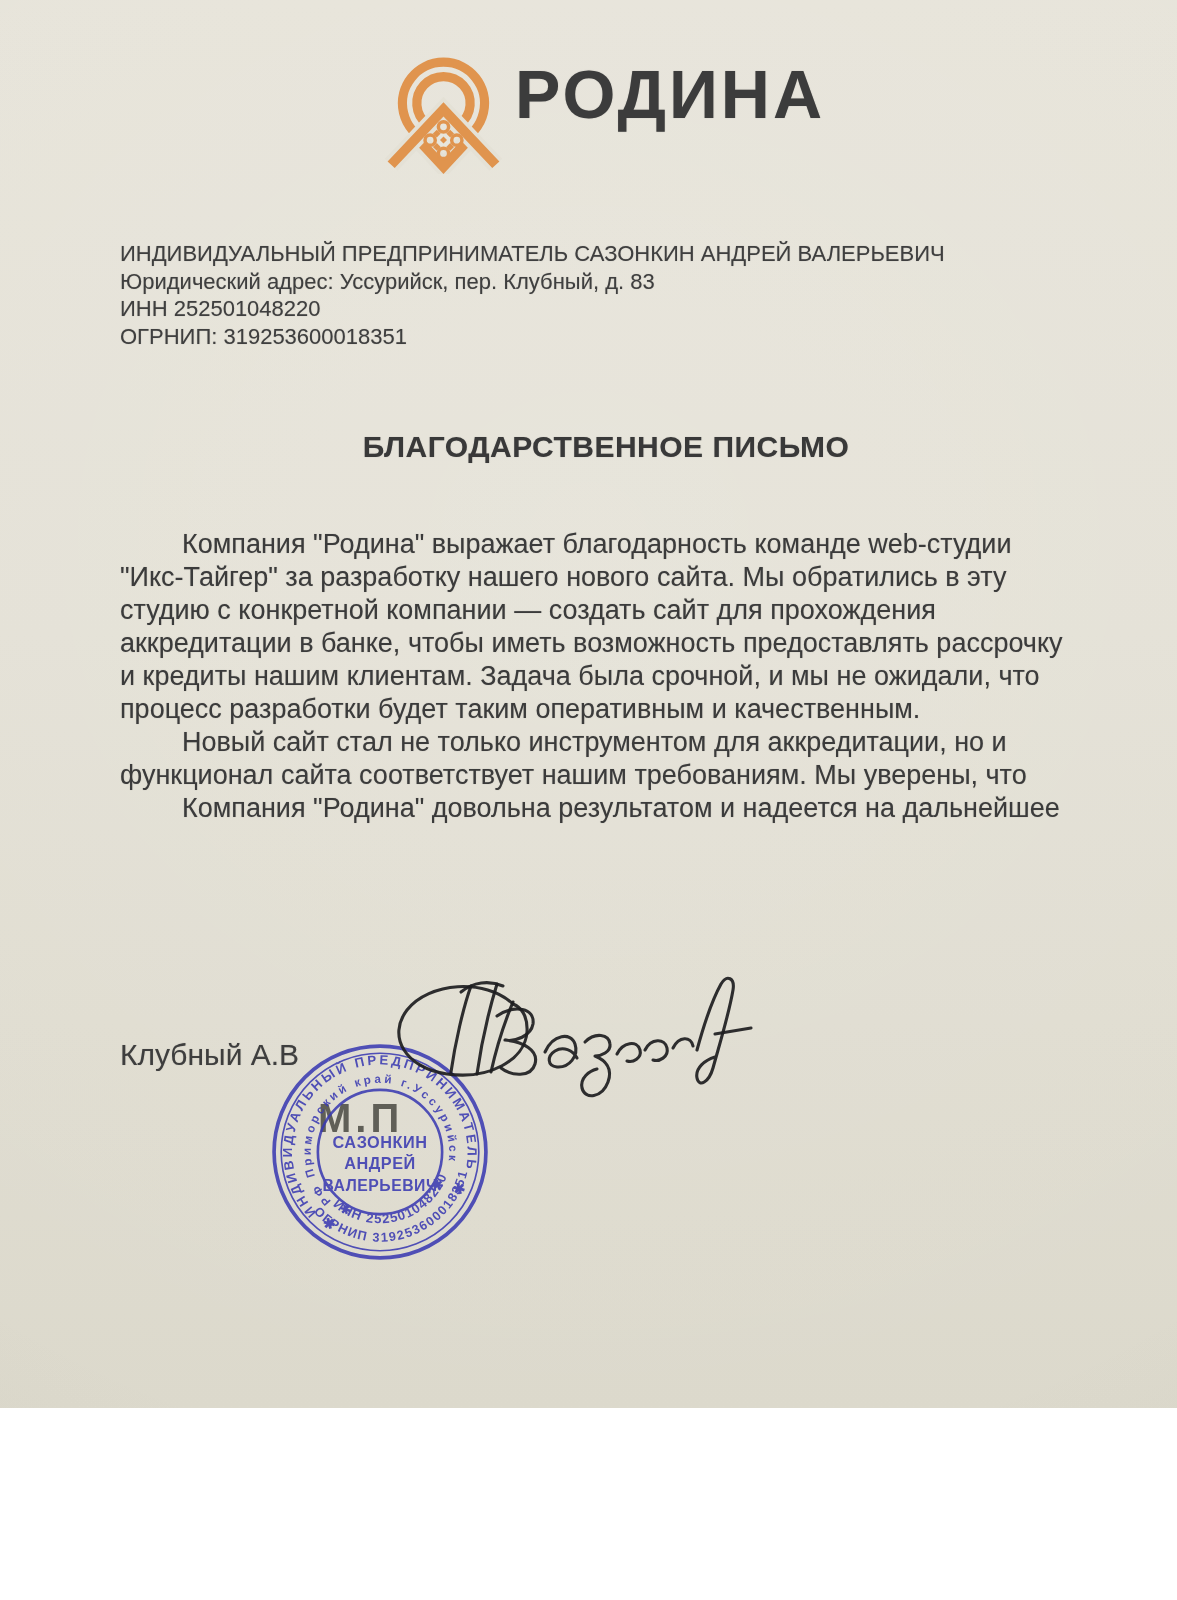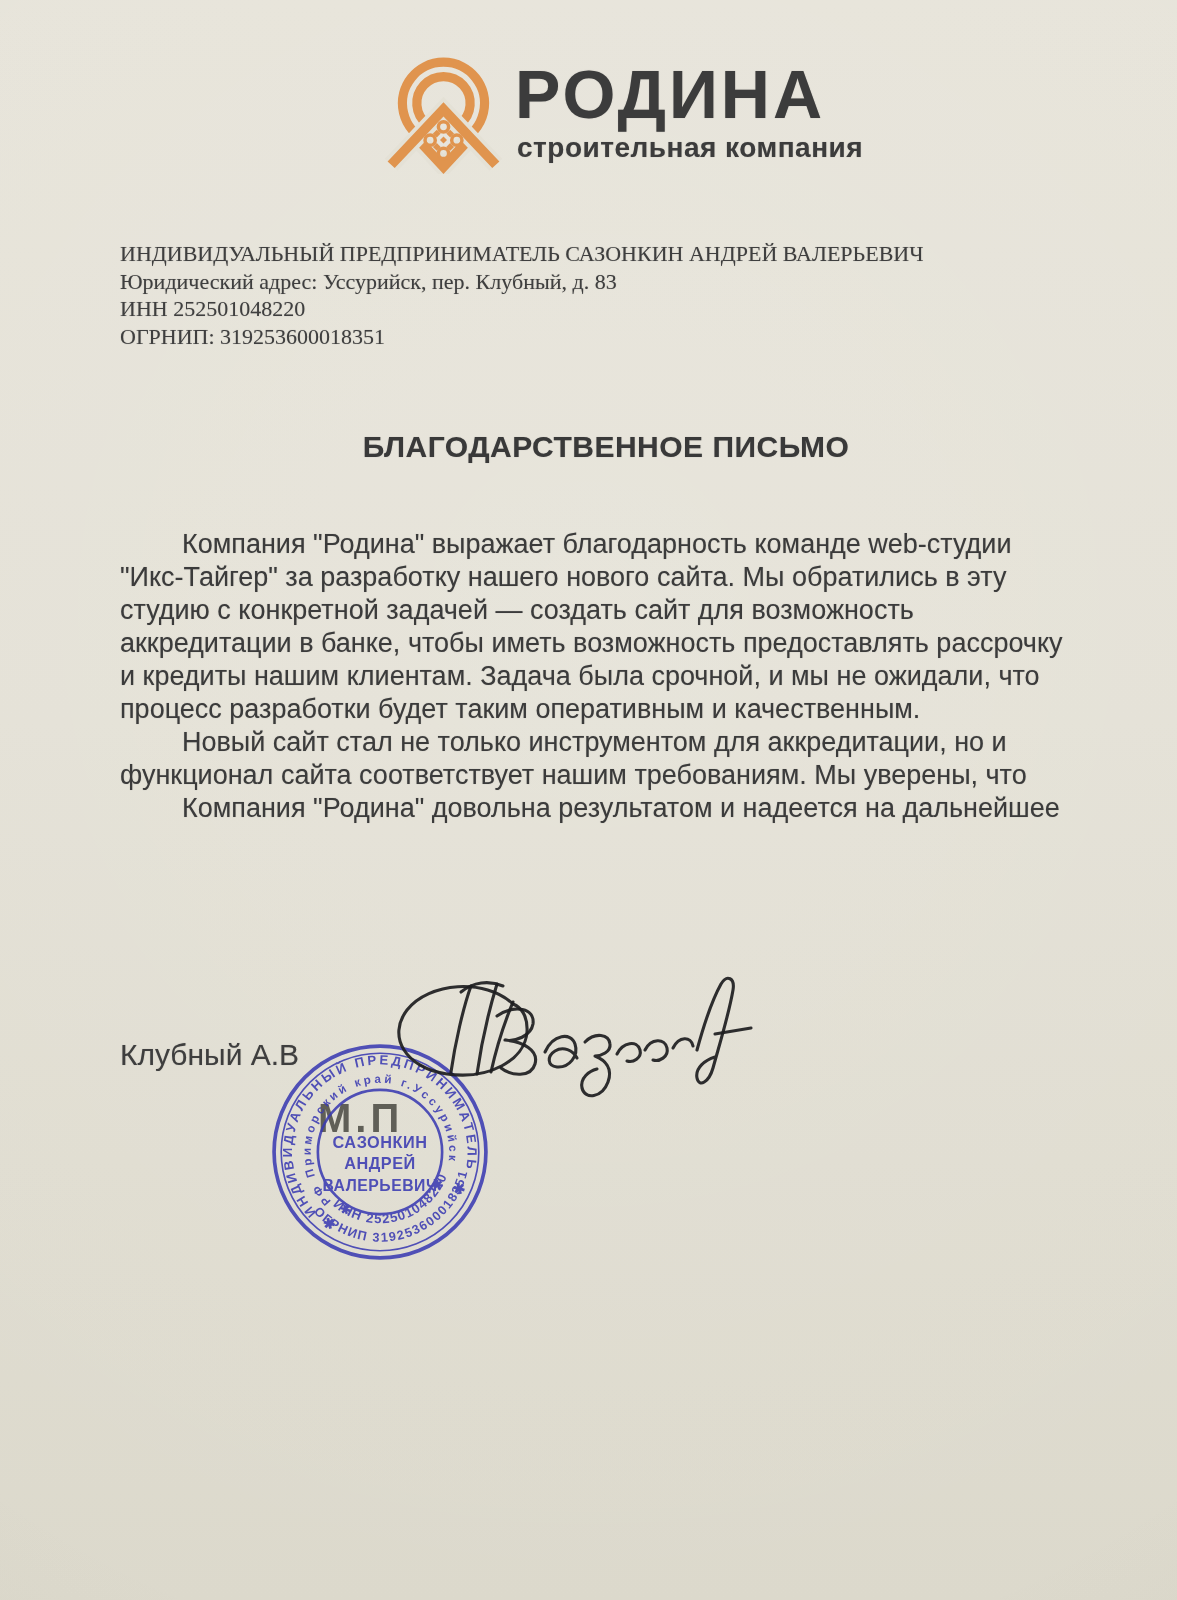--- a/index.html
+++ b/index.html
@@ -11,42 +11,42 @@
   }
   *{margin:0;padding:0;box-sizing:border-box;}
   html,body{width:1177px;height:1600px;}
   body{
     font-family:"Liberation Sans","DejaVu Sans",sans-serif;
     color:var(--ink);
     overflow:hidden;
   }
   .paper{
     position:relative;
-    width:1177px;height:1600px;
+    width:1177px;height:1408px;
     background:
       radial-gradient(160% 120% at 50% 38%, rgba(255,255,255,.10) 0%, rgba(255,255,255,0) 55%, rgba(90,88,74,.10) 100%),
       linear-gradient(180deg,#e7e4da 0%,#e4e1d6 45%,#dcd9cc 100%);
   }
   .soft{ text-shadow:0 0 1px rgba(64,64,64,.35); }
 
   
   .logo-wrap{position:absolute;left:385px;top:56px;display:flex;align-items:flex-start;}
   .emblem{width:118px;height:118px;flex:0 0 auto;}
   .wordmark{margin-left:12px;padding-top:4px;}
   .brand-name{
     font-size:68px;font-weight:bold;letter-spacing:3px;line-height:1;
     color:#3c3c3c;
   }
   .brand-sub{
     font-size:28px;font-weight:bold;color:#3c3c3c;letter-spacing:.5px;
     margin-top:4px;margin-left:2px;
   }
 
   
-  .requisites{position:absolute;left:120px;top:240px;font-size:22px;line-height:27.5px;color:#3f3f3f;font-family:Liberation Serif, serif;}
+  .requisites{position:absolute;left:120px;top:240px;font-size:22px;line-height:27.5px;color:#3f3f3f;}
 
   
   .letter-title{
     position:absolute;left:0;top:430px;width:1177px;
     padding-left:35px;text-align:center;
     font-size:30px;font-weight:bold;letter-spacing:.5px;color:#393939;
   }
   .letter-body{
     position:absolute;left:120px;top:528px;width:985px;
     font-size:27px;line-height:33px;color:#3b3b3b;
@@ -96,38 +96,37 @@
         <circle class="emb-dot" cx="70" cy="82" r="5"></circle>
         <path class="emb-diamond" d="M50.5,71.8 l3.8,3.8 -3.8,3.8 -3.8,-3.8 z"></path>
         <path class="emb-diamond" d="M63.5,71.8 l3.8,3.8 -3.8,3.8 -3.8,-3.8 z"></path>
         <path class="emb-diamond" d="M50.5,84.8 l3.8,3.8 -3.8,3.8 -3.8,-3.8 z"></path>
         <path class="emb-diamond" d="M63.5,84.8 l3.8,3.8 -3.8,3.8 -3.8,-3.8 z"></path>
         <path class="emb-diamond" d="M57,78.5 l3.4,3.4 -3.4,3.4 -3.4,-3.4 z"></path>
       </g>
     </svg>
     <div class="wordmark">
       <div class="brand-name soft">РОДИНА</div>
-      <div class="brand-sub soft">строительная компания</div>
     </div>
   </div>
 
   <div class="requisites soft">
     <div>ИНДИВИДУАЛЬНЫЙ ПРЕДПРИНИМАТЕЛЬ САЗОНКИН АНДРЕЙ ВАЛЕРЬЕВИЧ</div>
     <div>Юридический адрес: Уссурийск, пер. Клубный, д. 83</div>
     <div>ИНН 252501048220</div>
     <div>ОГРНИП: 319253600018351</div>
   </div>
 
   <div class="letter-title soft">БЛАГОДАРСТВЕННОЕ ПИСЬМО</div>
 
   <div class="letter-body soft">
     <div>
         <div class="line first-line">Компания "Родина" выражает благодарность команде web-студии</div>
         <div class="line">"Икс-Тайгер" за разработку нашего нового сайта. Мы обратились в эту</div>
-        <div class="line">студию с конкретной задачей — создать сайт для возможность</div>
+        <div class="line">студию с конкретной компании — создать сайт для прохождения</div>
         <div class="line">аккредитации в банке, чтобы иметь возможность предоставлять рассрочку</div>
         <div class="line">и кредиты нашим клиентам. Задача была срочной, и мы не ожидали, что</div>
         <div class="line">процесс разработки будет таким оперативным и качественным.</div>
       </div>
     <div>
         <div class="line first-line">Новый сайт стал не только инструментом для аккредитации, но и</div>
         <div class="line">функционал сайта соответствует нашим требованиям. Мы уверены, что</div>
       </div>
     <div>
         <div class="line first-line">Компания "Родина" довольна результатом и надеется на дальнейшее</div>

